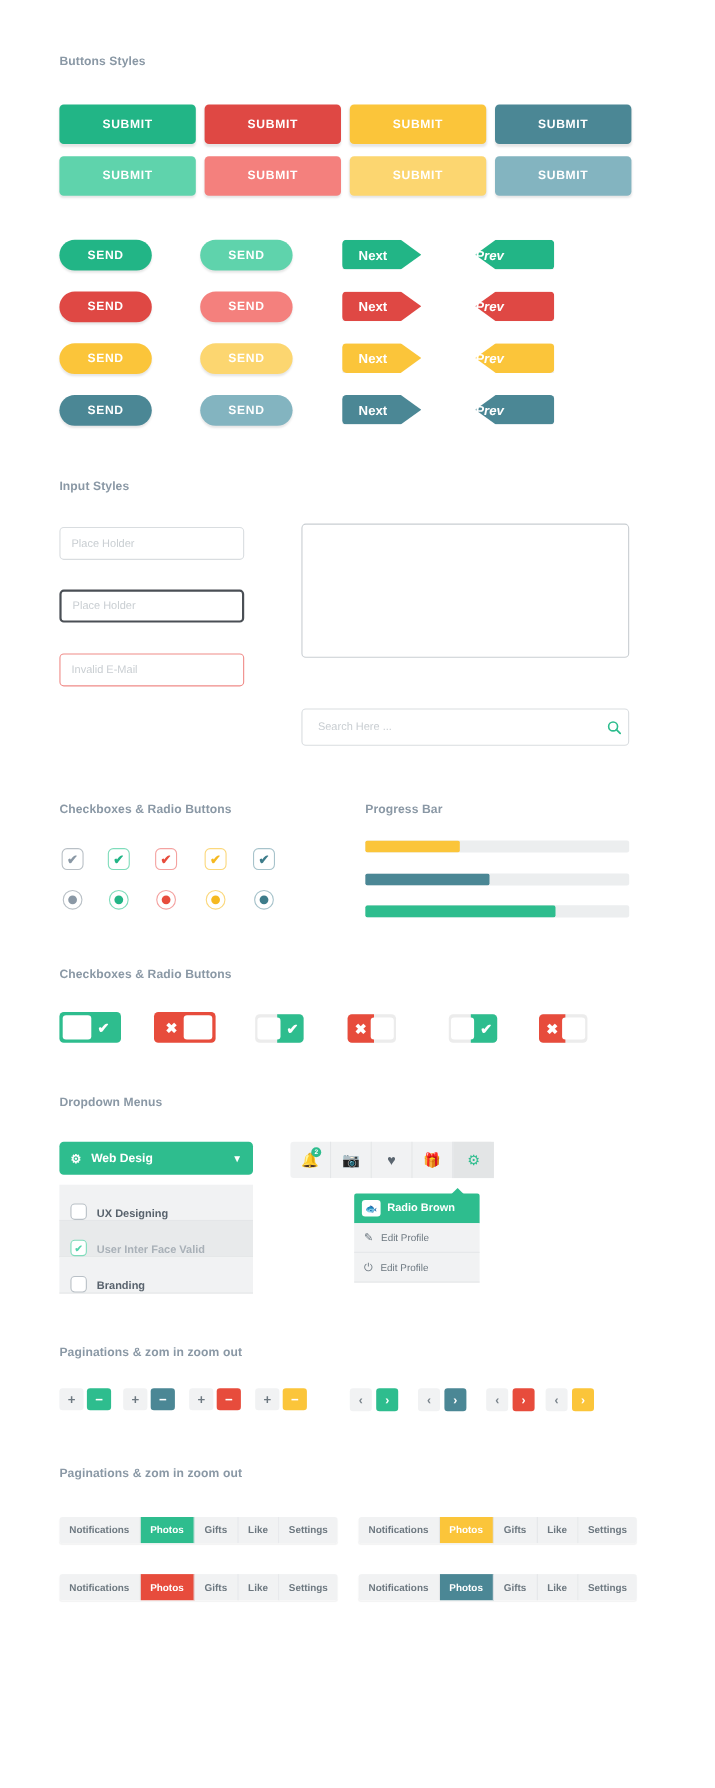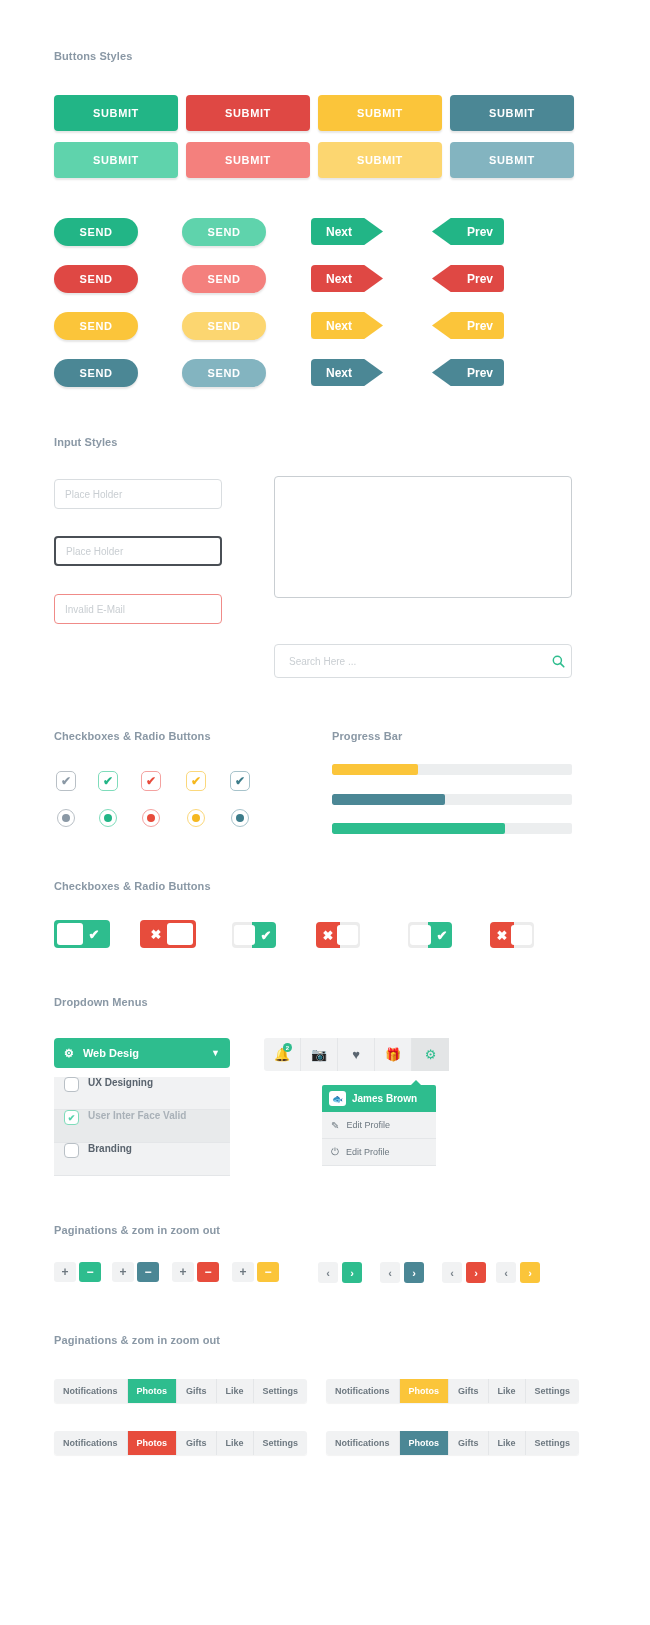--- a/index.html
+++ b/index.html
@@ -52,21 +52,21 @@
     filter: drop-shadow(0 2px 1px rgba(0,0,0,.10));
   }
   .arrow.next {
     border-radius: 4px;
     clip-path: polygon(0 0, 74% 0, 100% 50%, 74% 100%, 0 100%);
     justify-content: flex-start; padding-left: 15px;
   }
   .arrow.prev {
     border-radius: 4px;
     clip-path: polygon(26% 0, 100% 0, 100% 100%, 26% 100%, 0 50%);
-    justify-content: flex-end; padding-right: 11px;
+    justify-content: flex-start; padding-right: 25px; font-style: italic;
   }
 
   
   .inp {
     position: absolute;
     height: 30px; width: 170px;
     border: 1px solid #d9dde0;
     border-radius: 4px;
     background: #fff;
     font-size: 10px;
@@ -139,21 +139,21 @@
 
   
   .dd-head {
     position:absolute; width:176px; height:30px; border-radius:4px;
     background:#2ebd8e; color:#fff; display:flex; align-items:center;
     font-size:11px; font-weight:bold; padding: 0 10px;
   }
   .dd-item {
     position:absolute; width:176px; height:33px;
     background:#f1f2f3; border-bottom:1px solid #e4e6e8;
-    display:flex; align-items:flex-start; padding-left:10px;
+    display:flex; align-items:flex-end; padding-left:10px;
     font-size:10px; font-weight:bold; color:#59636d;
   }
   .dd-item.sel { background:#e8eaeb; color:#a9b1b8; }
   .dd-item .box {
     width:15px; height:15px; border:1px solid #b9c0c6; border-radius:4px;
     background:#fff; margin-right:9px; display:flex;
     align-items:center; justify-content:center; font-size:9px; color:#53d3ab;
   }
 
   .icbar { position:absolute; display:flex; background:#f1f2f3; border-radius:3px; }
@@ -434,21 +434,21 @@
       </div>
       <div class="ic">
         <span>⚙</span>
       </div>
     </div>
 
   <div class="umenu" style="left:322px;top:1085px;">
     <div class="caret"></div>
     <div class="uhead">
       <span class="uav">🐟</span>
-      <span>James Brown</span>
+      <span>Radio Brown</span>
     </div>
     <div id="user-menu-items">
         <div class="uitem">
           <span style="margin-right: 7px; font-size: 10px; color: rgb(109, 120, 128);">✎</span>
           <span>Edit Profile</span>
         </div>
         <div class="uitem">
           <span style="margin-right: 7px; font-size: 10px; color: rgb(109, 120, 128);">⏻</span>
           <span>Edit Profile</span>
         </div>

